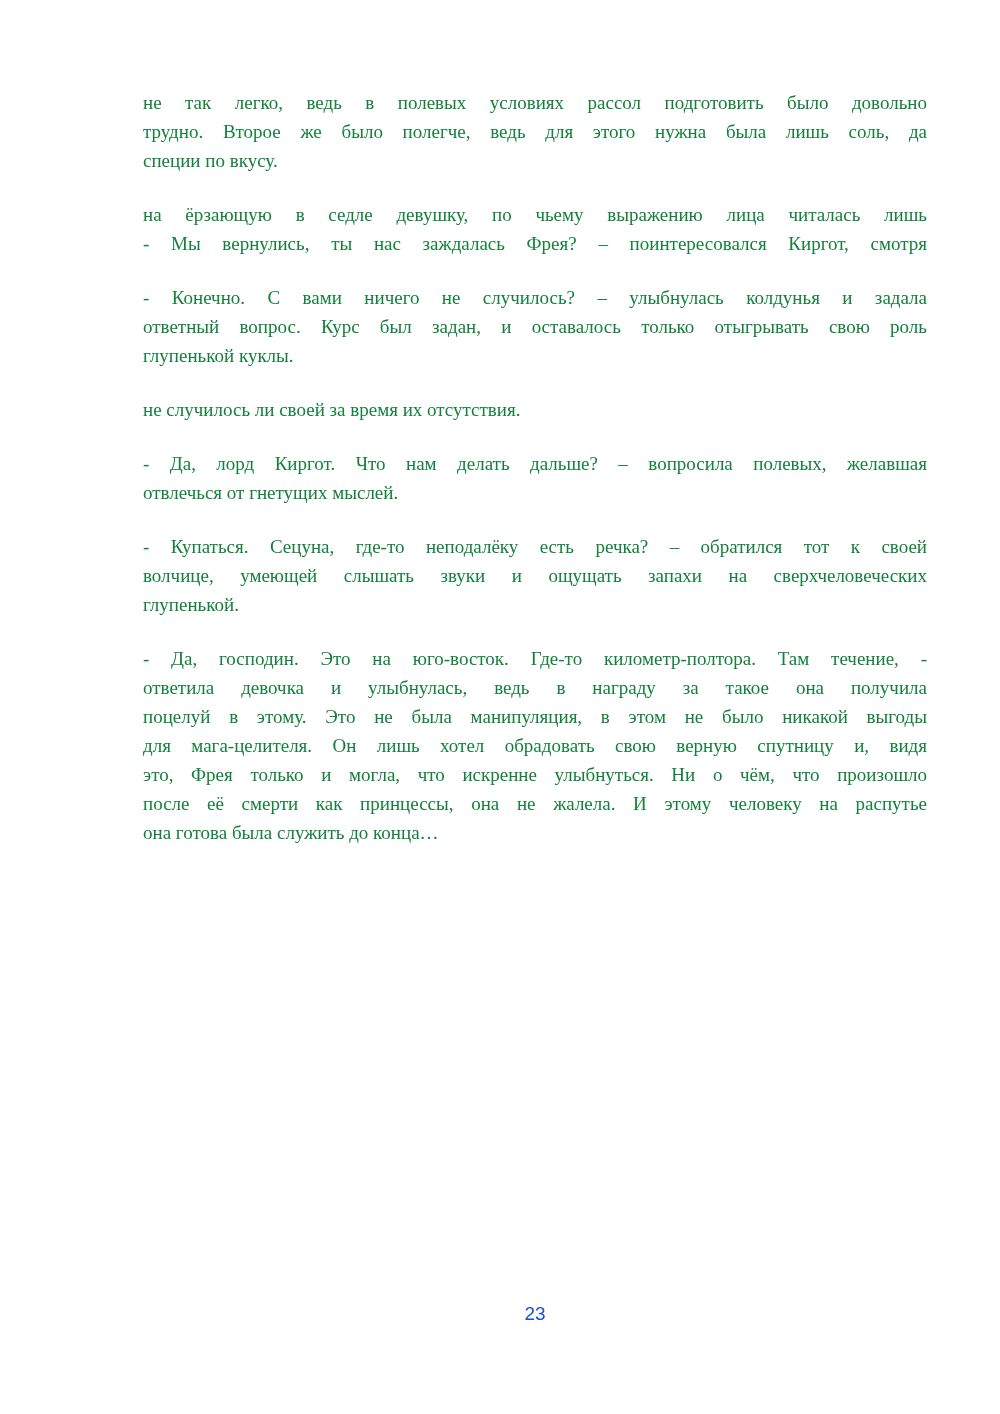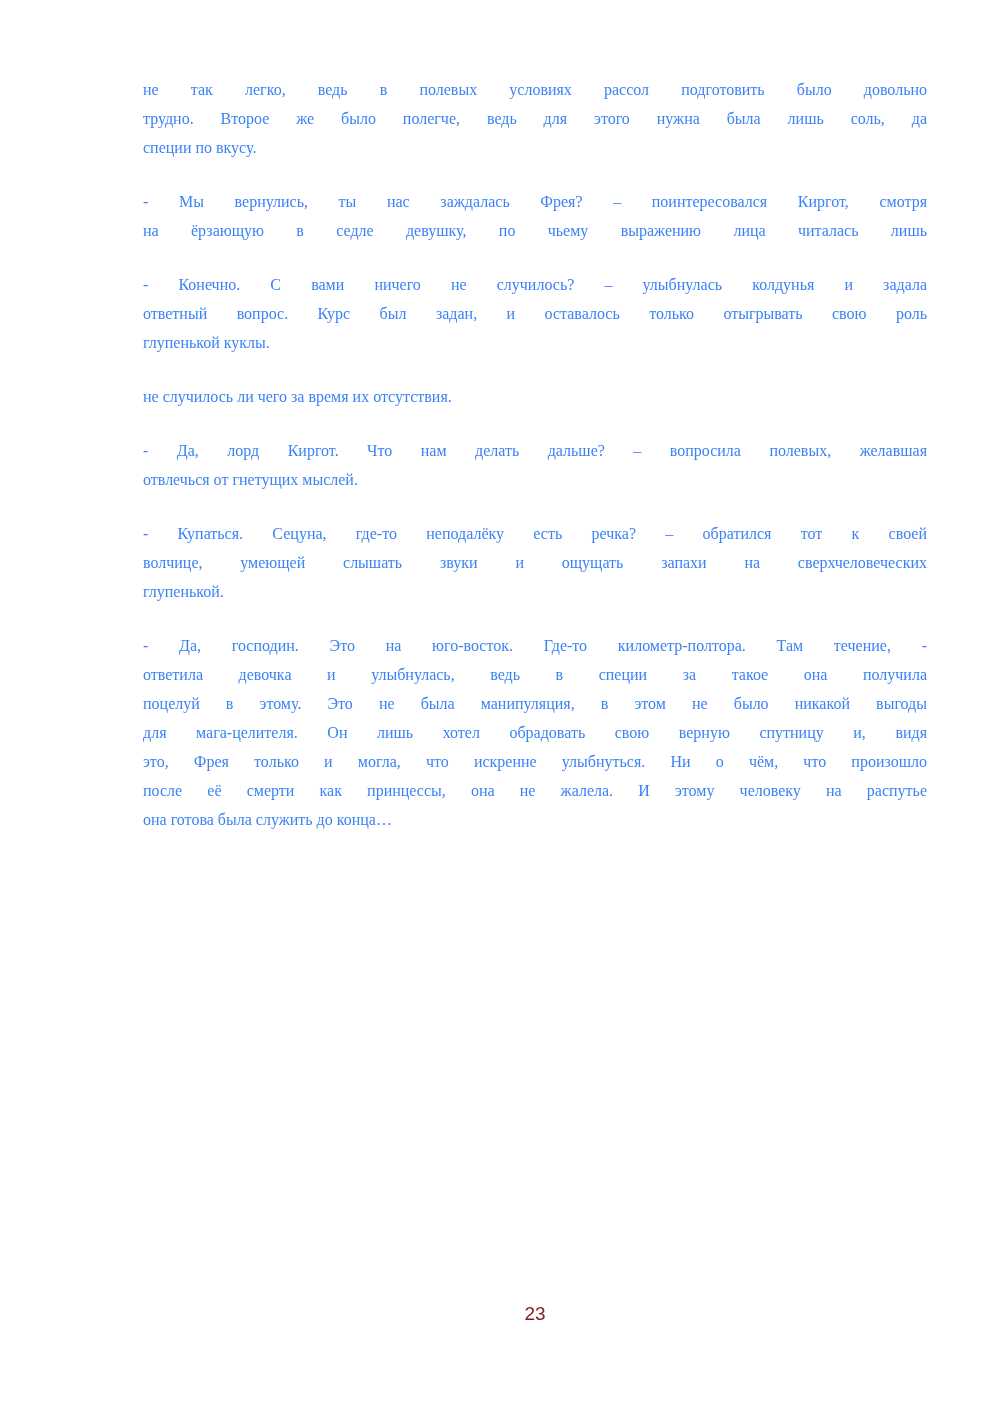--- a/index.html
+++ b/index.html
@@ -11,24 +11,24 @@
     position: relative;
     width: 1000px;
     height: 1414px;
     background: #ffffff;
     overflow: hidden;
     font-family: "Liberation Serif", serif;
   }
   .text-block {
     position: absolute;
     left: 143px;
-    top: 75px;
+    top: 88px;
     width: 784px;
-    color: #3b82f6;
-    font-size: 16px;
+    color: #15803d;
+    font-size: 19px;
     line-height: 29px;
   }
   .para {
     margin: 0 0 25px 0;
     padding: 0;
   }
   .line {
     display: block;
     text-align: justify;
     text-align-last: justify;
@@ -39,57 +39,57 @@
     text-align-last: left;
   }
   .page-number {
     position: absolute;
     top: 1303px;
     left: 143px;
     width: 784px;
     text-align: center;
     font-family: "Liberation Sans", sans-serif;
     font-size: 19px;
-    color: #7f1d1d;
+    color: #1d4ed8;
   }
 </style>
 </head>
 <body>
 
 <div class="page">
   <div class="text-block" id="text-block">
       <p class="para">
         <span class="line">не так легко, ведь в полевых условиях рассол подготовить было довольно</span>
         <span class="line">трудно. Второе же было полегче, ведь для этого нужна была лишь соль, да</span>
         <span class="line last">специи по вкусу.</span>
       </p>
       <p class="para">
+        <span class="line">на ёрзающую в седле девушку, по чьему выражению лица читалась лишь</span>
         <span class="line">- Мы вернулись, ты нас заждалась Фрея? – поинтересовался Киргот, смотря</span>
-        <span class="line">на ёрзающую в седле девушку, по чьему выражению лица читалась лишь</span>
       </p>
       <p class="para">
         <span class="line">- Конечно. С вами ничего не случилось? – улыбнулась колдунья и задала</span>
         <span class="line">ответный вопрос. Курс был задан, и оставалось только отыгрывать свою роль</span>
         <span class="line last">глупенькой куклы.</span>
       </p>
       <p class="para">
-        <span class="line last">не случилось ли чего за время их отсутствия.</span>
+        <span class="line last">не случилось ли своей за время их отсутствия.</span>
       </p>
       <p class="para">
         <span class="line">- Да, лорд Киргот. Что нам делать дальше? – вопросила полевых, желавшая</span>
         <span class="line last">отвлечься от гнетущих мыслей.</span>
       </p>
       <p class="para">
         <span class="line">- Купаться. Сецуна, где-то неподалёку есть речка? – обратился тот к своей</span>
         <span class="line">волчице, умеющей слышать звуки и ощущать запахи на сверхчеловеческих</span>
         <span class="line last">глупенькой.</span>
       </p>
       <p class="para">
         <span class="line">- Да, господин. Это на юго-восток. Где-то километр-полтора. Там течение, -</span>
-        <span class="line">ответила девочка и улыбнулась, ведь в специи за такое она получила</span>
+        <span class="line">ответила девочка и улыбнулась, ведь в награду за такое она получила</span>
         <span class="line">поцелуй в этому. Это не была манипуляция, в этом не было никакой выгоды</span>
         <span class="line">для мага-целителя. Он лишь хотел обрадовать свою верную спутницу и, видя</span>
         <span class="line">это, Фрея только и могла, что искренне улыбнуться. Ни о чём, что произошло</span>
         <span class="line">после её смерти как принцессы, она не жалела. И этому человеку на распутье</span>
         <span class="line last">она готова была служить до конца…</span>
       </p>
     </div>
   <div class="page-number">23</div>
 </div>
 

